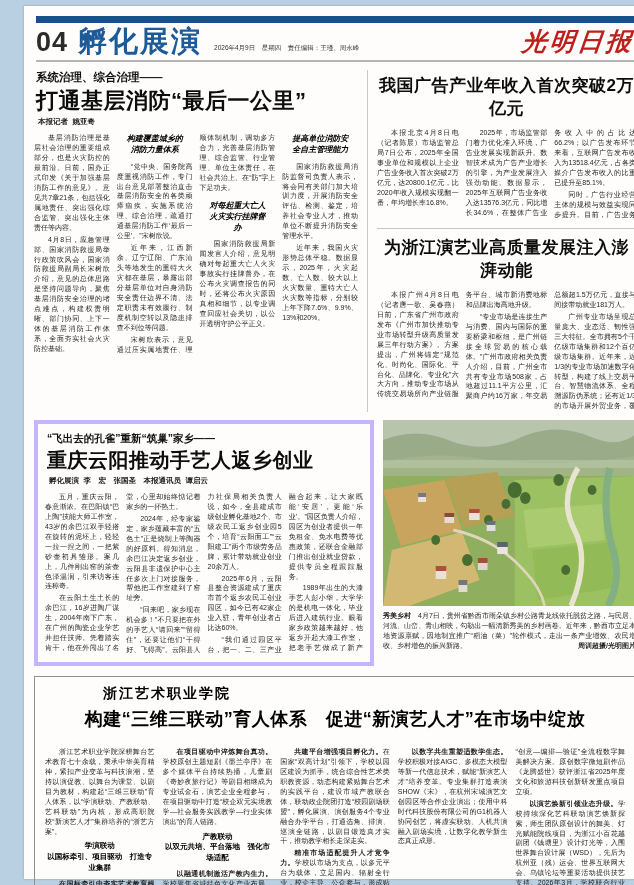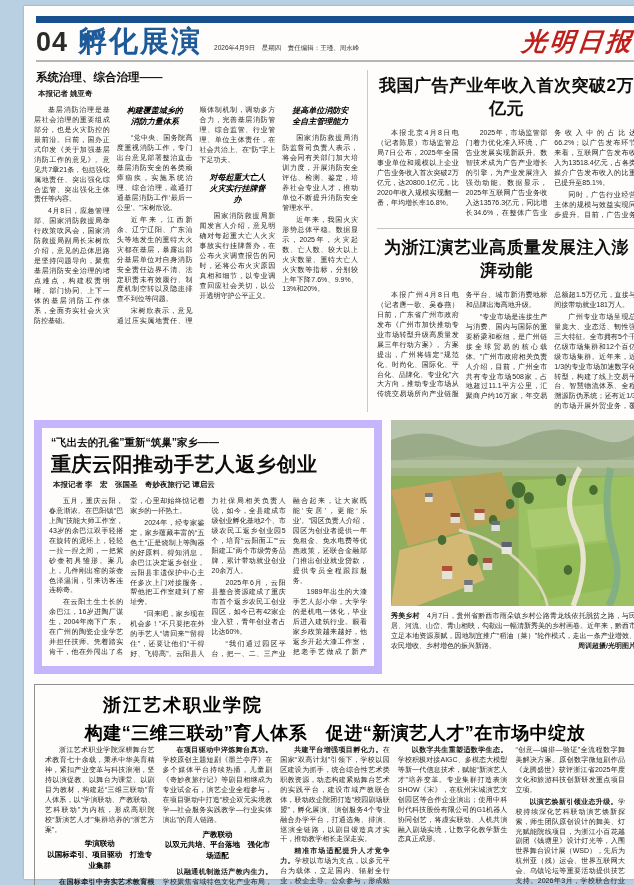--- a/index.html
+++ b/index.html
@@ -19,49 +19,49 @@
   .pageno{font-size:27px;font-weight:bold;color:#2b2b2b;letter-spacing:1px;line-height:1;}
   .section{font-size:29px;font-weight:900;color:#1d5a99;margin-left:10px;line-height:1;letter-spacing:2px;}
   .dateline{font-size:6.5px;color:#333;margin-left:12px;margin-bottom:3px;white-space:nowrap;}
   .brand{margin-left:auto;font-family:"DejaVu Serif","Liberation Serif",serif;
     font-style:italic;font-weight:bold;color:#bf1f1a;font-size:25px;letter-spacing:3px;
     transform:skewX(-6deg);line-height:1;margin-bottom:2px;}
   .mastrule{height:2px;background:#b5b5b5;margin:0 2px 8px 2px;}
   
   .kicker{font-size:11.5px;font-weight:bold;color:#111;margin:0 0 3px 2px;}
   .headline{font-size:22px;font-weight:900;color:#0d0d0d;letter-spacing:.5px;margin:0 0 4px 2px;line-height:1.15;}
-  .byline{font-size:7.5px;font-weight:bold;color:#222;margin:4px 0 6px 4px;}
+  .byline{font-size:7.5px;font-weight:bold;color:#222;margin:4px 0 6px 4px;font-family:Liberation Mono, monospace;}
   .cols{column-fill:auto;overflow:hidden;text-align:justify;}
   .cols p, .colbox p{font-size:7px;line-height:1.42;color:#1e1e1e;margin:0 0 2px 0;text-indent:2em;}
   .cols h4{font-size:8px;font-weight:bold;color:#000;text-align:center;margin:7px 6px 6px 6px;text-indent:0;line-height:1.4;font-style:italic;}
   .lead{font-weight:bold;}
   
   .row1{display:flex;}
   .r1-left{width:324px;}
   .fire-body{columns:4;column-gap:7px;height:224px;}
   .r1-right{flex:1;border-left:1px solid #c9c9c9;margin-left:9px;padding-left:9px;}
   .rheadline{font-size:17px;font-weight:900;color:#0d0d0d;text-align:center;margin:4px 0 8px 0;letter-spacing:.5px;}
   .ad-body{columns:3;column-gap:7px;height:92px;}
   .hrule{height:1px;background:#c4c4c4;margin:8px 0 7px 0;}
   .gz-body{columns:3;column-gap:7px;height:122px;}
   
   .row2{display:flex;margin-top:8px;}
-  .redbox{width:318px;border:8px solid #c4b5fd;padding:8px 7px 6px 7px;box-sizing:content-box;}
+  .redbox{width:318px;border:4px solid #c4b5fd;padding:8px 7px 6px 7px;box-sizing:content-box;}
   .redbox .kicker{font-size:10.5px;}
   .redbox .headline{font-size:20px;}
   .cq-body{columns:4;column-gap:7px;height:164px;}
   .r2-right{flex:1;margin-left:9px;}
   .photo{width:100%;height:186px;display:block;}
   .caption{font-size:7px;line-height:1.45;color:#1e1e1e;text-align:justify;margin-top:5px;}
   .caption .cap-lead{font-weight:bold;}
   .caption .credit{font-weight:bold;float:right;}
   
   .zybox{border:1px solid #8f8f8f;margin-top:10px;padding:8px 10px 6px 10px;height:225px;box-sizing:border-box;position:relative;}
-  .zy-org{font-size:18px;font-weight:900;color:#000;margin-left:58px;letter-spacing:2px;}
-  .zy-head{font-size:18px;font-weight:900;color:#000;text-align:center;margin:4px 0 0 0;letter-spacing:.5px;}
+  .zy-org{font-size:14px;font-weight:900;color:#000;margin-left:58px;letter-spacing:2px;}
+  .zy-head{font-size:18px;font-weight:900;color:#000;text-align:center;margin:4px 0 16px 0;letter-spacing:.5px;}
   .zy-cols{display:flex;gap:8px;}
   .colbox{flex:1;height:158px;overflow:hidden;text-align:justify;}
   .colbox h4{font-size:7.5px;font-weight:bold;text-align:center;margin:5px 2px 5px 2px;line-height:1.45;}
   .ad-mark{position:absolute;right:14px;bottom:3px;font-size:7px;color:#222;}
 </style>
 </head>
 <body>
 
 <div class="paper">
 
@@ -70,20 +70,21 @@
     <span class="pageno">04</span>
     <span class="section">孵化展演</span>
     <span class="dateline">2026年4月9日　星期四　责任编辑：王瑾、周永峰</span>
     <span class="brand">光明日报</span>
   </div>
   <div class="mastrule"></div>
 
   <div class="row1">
     <div class="r1-left">
       <div class="kicker">系统治理、综合治理——</div>
+      <div class="headline">打通基层消防“最后一公里”</div>
       <div class="byline">本报记者 姚亚奇</div>
       <div class="cols fire-body">
         <p>基层消防治理是基层社会治理的重要组成部分，也是火灾防控的最前沿。日前，国办正式印发《关于加强基层消防工作的意见》。意见共7章21条，包括强化属地责任、突出强化综合监管、突出强化主体责任等内容。</p>
         <p>4月8日，应急管理部、国家消防救援局举行政策吹风会，国家消防救援局副局长宋树欣介绍，意见的总体思路是坚持问题导向，聚焦基层消防安全治理的堵点难点，构建权责明晰、部门协同、上下一体的基层消防工作体系，全面夯实社会火灾防控基础。</p>
         <h4>构建覆盖城乡的消防力量体系</h4>
         <p>“党中央、国务院高度重视消防工作，专门出台意见部署整治直击基层消防安全的各类顽瘴痼疾，实施系统治理、综合治理，疏通打通基层消防工作‘最后一公里’。”宋树欣说。</p>
         <p>近年来，江西新余、辽宁辽阳、广东汕头等地发生的重特大火灾都在基层，暴露出部分基层单位对自身消防安全责任边界不清、法定职责未有效履行、制度机制空转以及隐患排查不到位等问题。</p>
         <p>宋树欣表示，意见通过压实属地责任、理顺体制机制，调动多方合力，完善基层消防管理、综合监管、行业管理、单位主体责任，在社会共治上、在“防”字上下足功夫。</p>
         <h4>对每起重大亡人火灾实行挂牌督办</h4>
         <p>国家消防救援局新闻发言人介绍，意见明确对每起重大亡人火灾事故实行挂牌督办，在公布火灾调查报告的同时，还将公布火灾原因真相和细节，以专业调查回应社会关切，以公开透明守护公平正义。</p>
@@ -114,21 +115,21 @@
         </div>
       </div>
     </div>
   </div>
 
   <div class="row2">
     <div class="redbox">
       <div>
         <div class="kicker">“飞出去的孔雀”重新“筑巢”家乡——</div>
         <div class="headline">重庆云阳推动手艺人返乡创业</div>
-        <div class="byline">本报记者 李　宏　张国圣　奇妙夜旅行记 谭启云</div>
+        <div class="byline">孵化展演 李　宏　张国圣　本报通讯员 谭启云</div>
         <div class="cols cq-body">
           <p>五月，重庆云阳，春意渐浓。在巴阳镇“巴上陶”技能大师工作室，43岁的余巴江双手轻搭在旋转的泥坯上，轻轻一拉一捏之间，一把紫砂壶初具雏形。案几上，几件刚出窑的茶壶色泽温润，引来访客连连称奇。</p>
           <p>在云阳土生土长的余巴江，16岁进陶厂谋生，2004年南下广东，在广州的陶瓷企业学艺并担任技师。凭着踏实肯干，他在外闯出了名堂，心里却始终惦记着家乡的一抔热土。</p>
           <p>2024年，经专家鉴定，家乡蕴藏丰富的“五色土”正是烧制上等陶器的好原料。得知消息，余巴江决定返乡创业，云阳县非遗保护中心主任多次上门对接服务，帮他把工作室建到了窑址旁。</p>
           <p>“回来吧，家乡现在机会多！”不只要把在外的手艺人“请回来”“留得住”，还要让他们“干得好、飞得高”。云阳县人力社保局相关负责人说，如今，全县建成市级创业孵化基地2个、市级农民工返乡创业园5个，培育“云阳面工”“云阳建工”两个市级劳务品牌，累计带动就业创业20余万人。</p>
           <p>2025年6月，云阳县整合资源建成了重庆市首个返乡农民工创业园区，如今已有42家企业入驻，青年创业者占比达60%。</p>
           <p>“我们通过园区平台，把一、二、三产业融合起来，让大家既能‘安居’，更能‘乐业’。”园区负责人介绍，园区为创业者提供一年免租金、免水电费等优惠政策，还联合金融部门推出创业就业贷款，提供专员全程跟踪服务。</p>
           <p>1989年出生的大漆手艺人彭小华，大学学的是机电一体化，毕业后进入建筑行业。眼看家乡政策越来越好，他返乡开起大漆工作室，把老手艺做成了新产业，还带动十多名乡亲在家门口就业。</p>
 
         </div>

